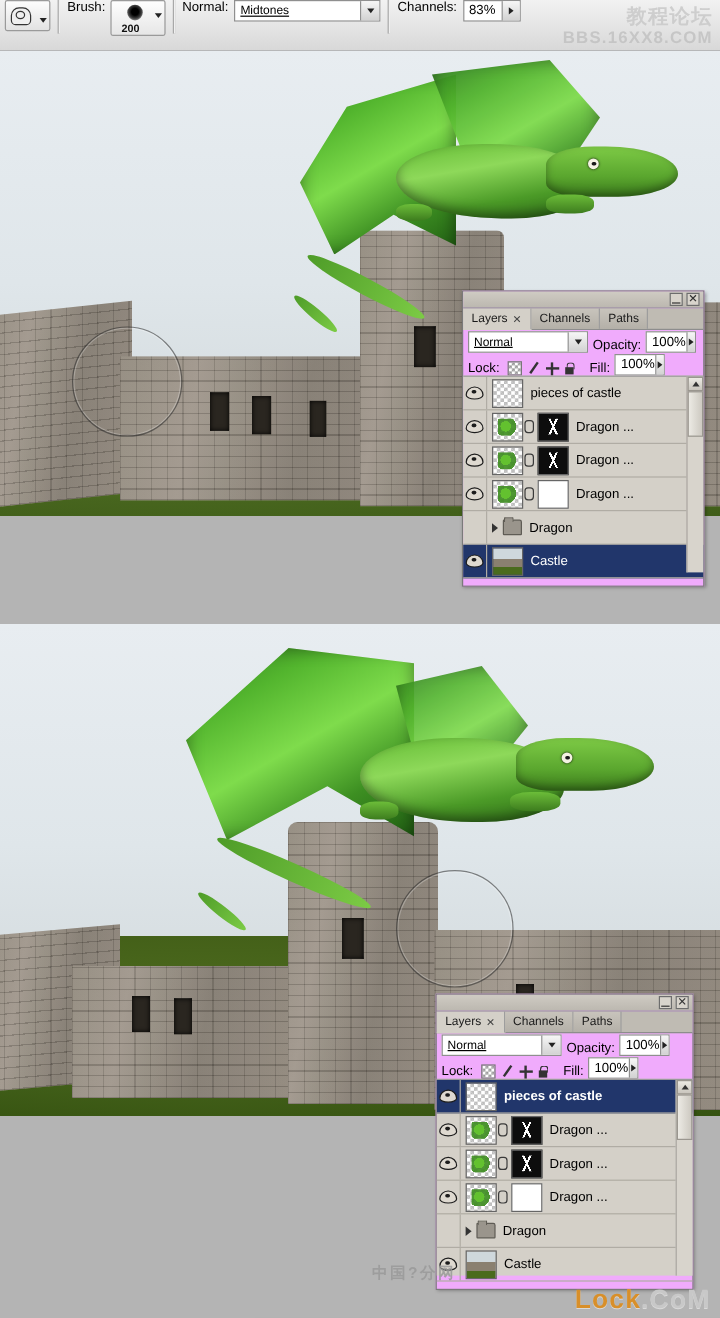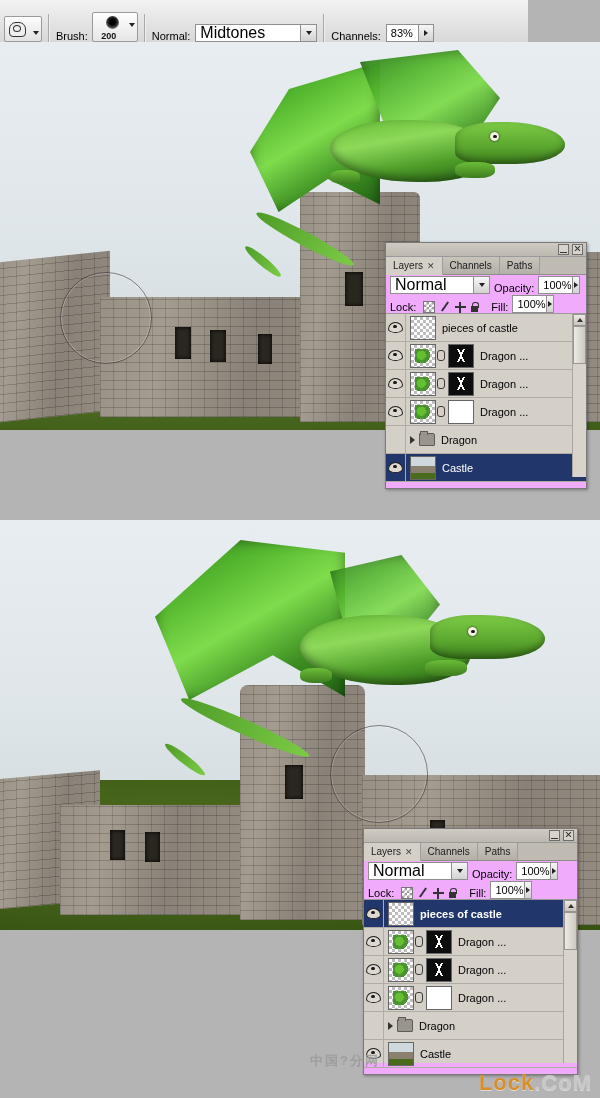--- a/index.html
+++ b/index.html
@@ -7,24 +7,24 @@
     width:600px;height:1098px;
     background:#b4b4b4;
     font-family:"Liberation Sans", sans-serif;
     font-size:11px;
     color:#000;
     position:relative;
     overflow:hidden;
   }
   
   .toolbar{
-    position:absolute;left:0;top:0;width:528px;height:42px;
+    position:absolute;left:0;top:0;width:600px;height:42px;
     background:linear-gradient(#f2f2f2,#d8d8d8);
     border-bottom:1px solid #8a8a8a;
-    display:flex;align-items:flex-end;
+    display:flex;align-items:flex-start;
   }
   .tool-well{
     margin-left:4px;width:38px;height:26px;
     background:linear-gradient(#fdfdfd,#e2e2e2);
     border:1px solid #9a9a9a;border-radius:2px;
     display:flex;align-items:center;justify-content:space-between;
     padding:0 2px;box-sizing:border-box;
   }
   .burn-icon{width:20px;height:20px;position:relative;}
   .burn-icon .hand{
@@ -60,21 +60,21 @@
     position:absolute;left:0;right:12px;bottom:0px;text-align:center;font-size:9px;color:#111;
   }
   .brush-caret{
     position:absolute;right:2px;top:10px;
     width:0;height:0;border-left:3px solid transparent;border-right:3px solid transparent;
     border-top:4px solid #222;
   }
   .combo{
     height:18px;border:1px solid #8f8f8f;background:#fff;
     display:inline-flex;align-items:center;justify-content:space-between;
-    padding:0 0 0 4px;box-sizing:border-box;font-size:16px;
+    padding:0 0 0 4px;box-sizing:border-box;font-size:10px;text-decoration:underline;
   }
   .combo .arrow{
     width:15px;height:16px;margin:0;background:linear-gradient(#f6f6f6,#d2d2d2);
     border-left:1px solid #8f8f8f;display:flex;align-items:center;justify-content:center;
   }
   .combo .arrow i{
     display:block;width:0;height:0;border-left:3px solid transparent;border-right:3px solid transparent;
     border-top:4px solid #222;font-style:normal;
   }
   .spin{
@@ -273,20 +273,24 @@
   </div>
   <div class="divider"></div>
   <span class="lbl">Channels:</span>
   <div class="spin" style="width:48px;margin-left:5px;">
     <span>83%</span>
     <span class="arrow">
         <i></i>
       </span>
   </div>
 
+  <div class="wm-top">
+    <div class="l1">教程论坛</div>
+    <div class="l2">BBS.16XX8.COM</div>
+  </div>
 </div>
 
 <div class="canvas" id="canvas-top">
   <div class="sky"></div>
 
   <div class="grass2" style="height:160px;"></div>
   <div class="grass" style="height:90px;opacity:.85;"></div>
 
   <div class="stone" style="left:-10px;top:215px;width:120px;height:160px;transform:skewY(-6deg);"></div>
   <div class="stone" style="left:100px;top:255px;width:250px;height:120px;"></div>

